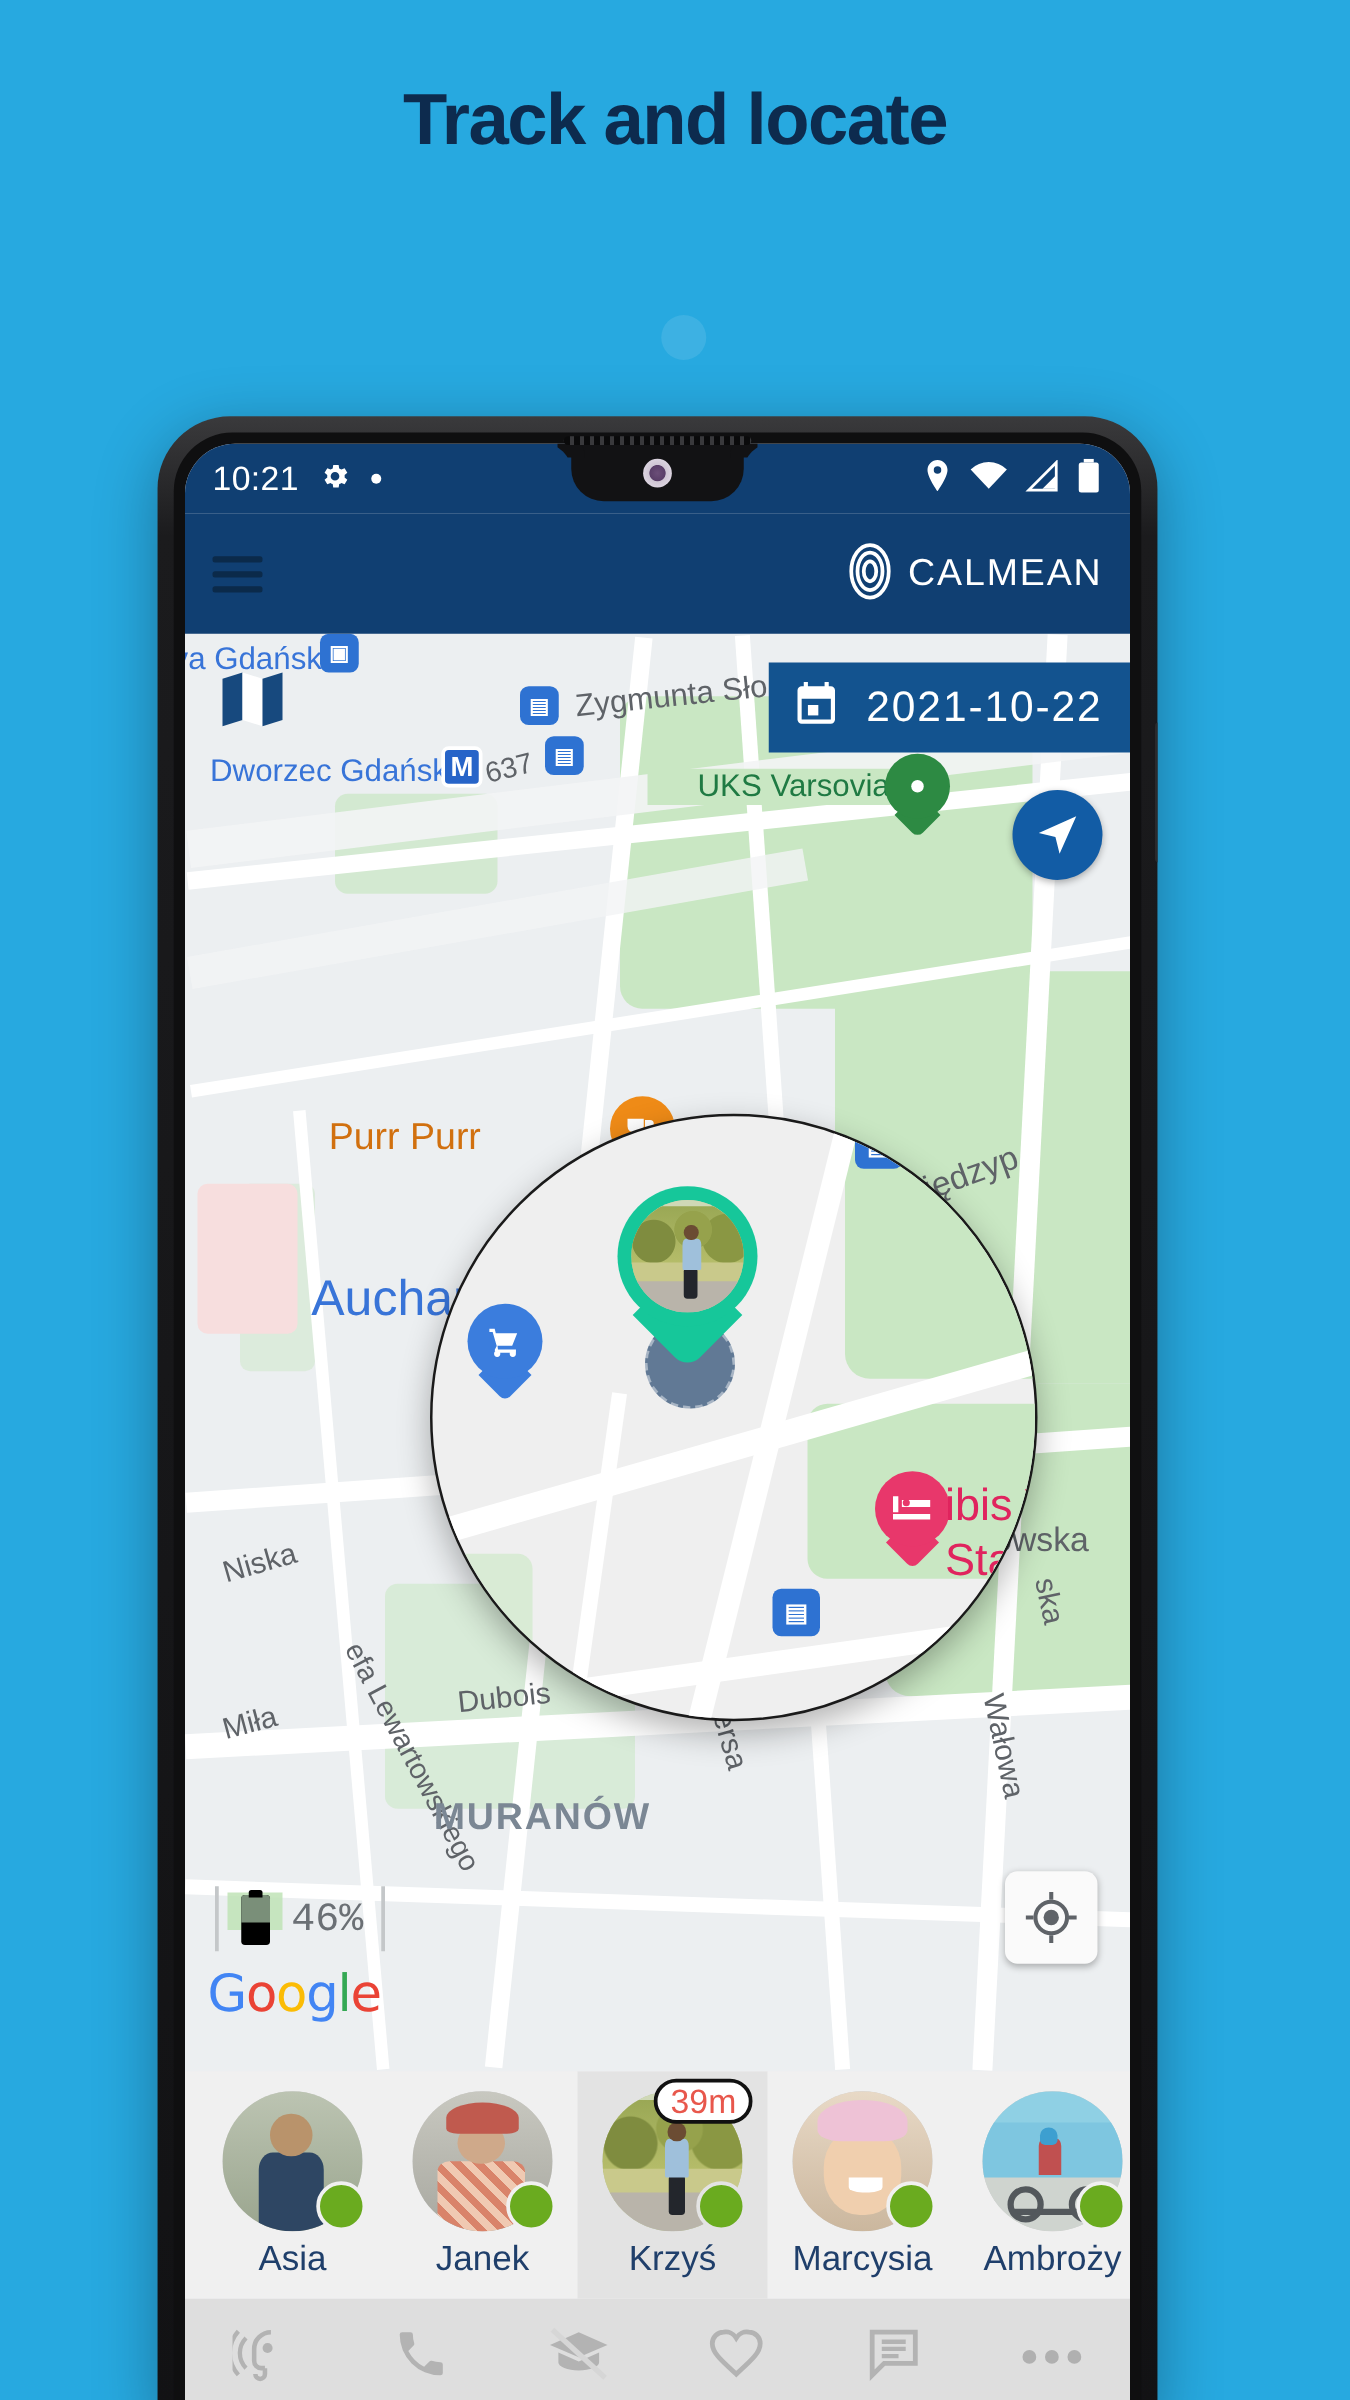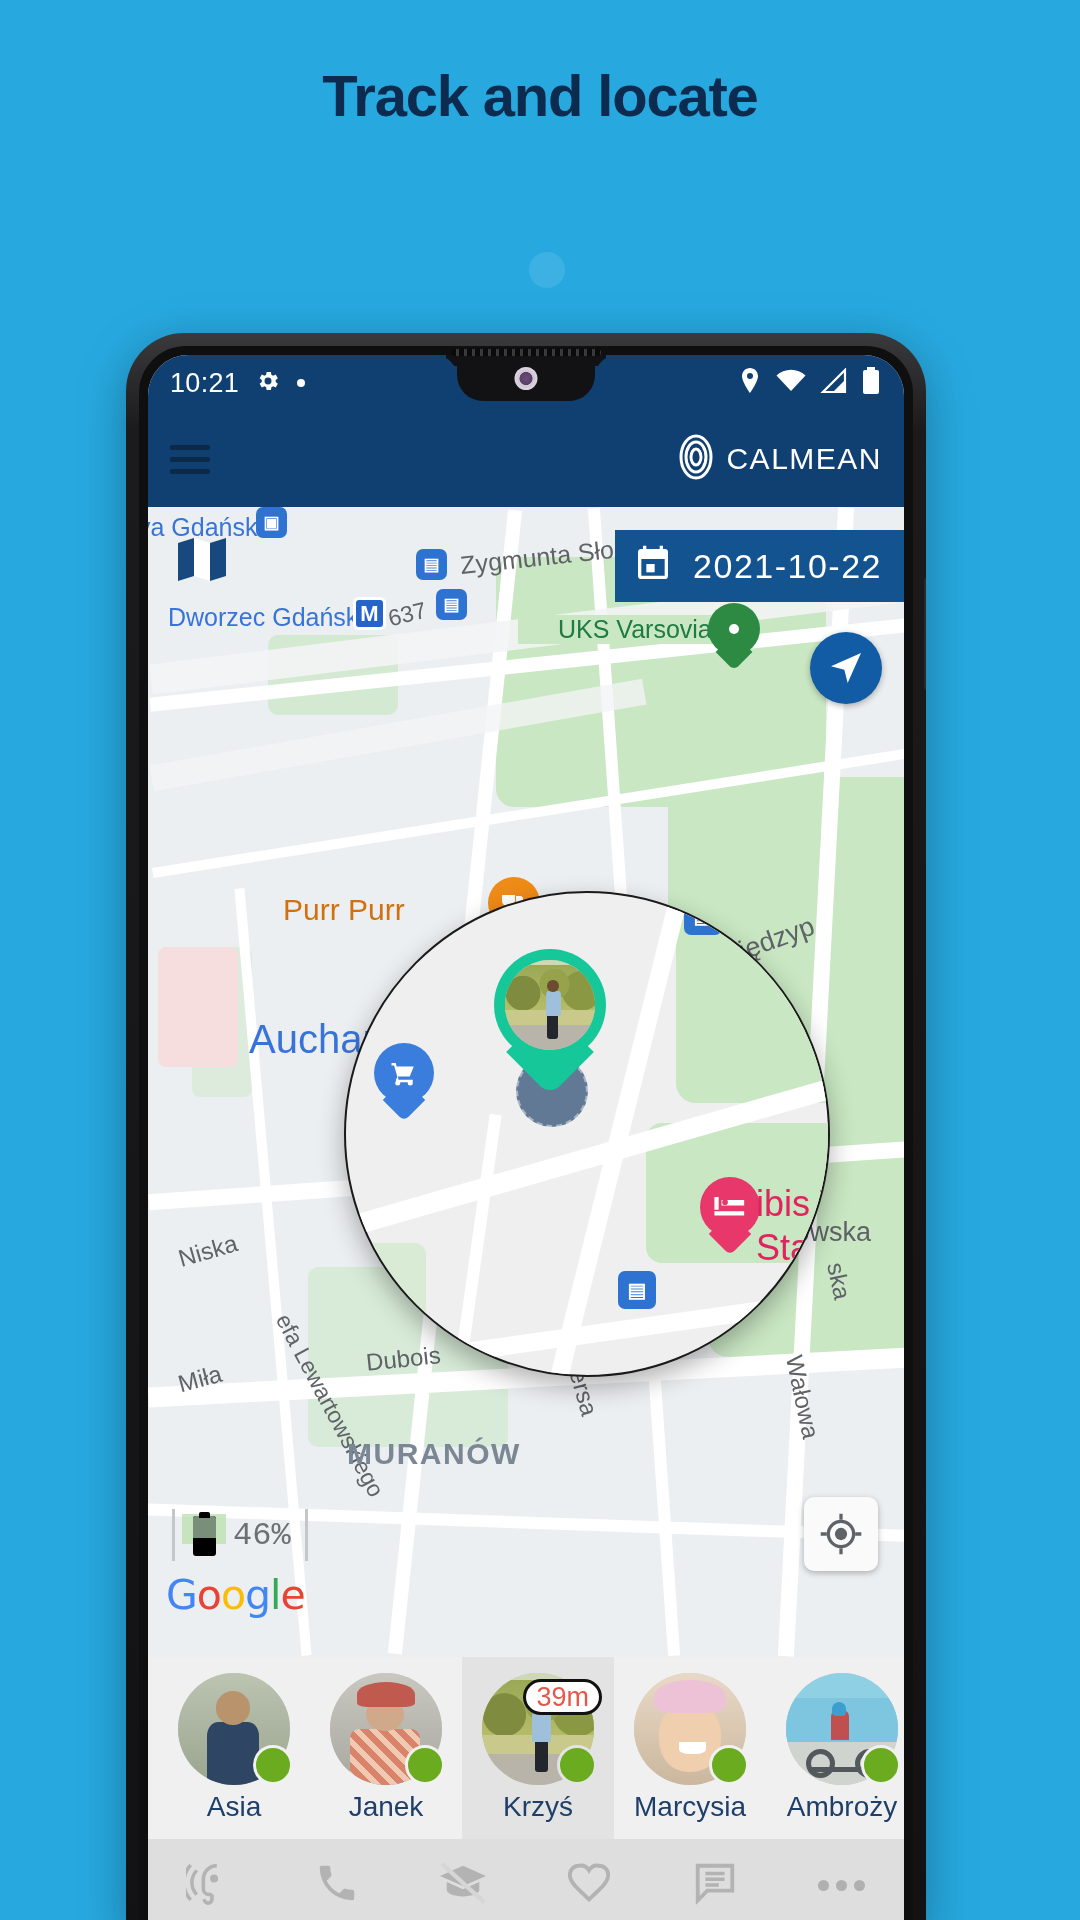--- a/index.html
+++ b/index.html
@@ -131,21 +131,21 @@
   .green { position:absolute; background:#c9e7c3; }
   .road  { position:absolute; background:#ffffff; }
   .roadg { position:absolute; background:#f3f4f5; }
   .pinkzone { position:absolute; background:#f7dede; }
 
   
   .mlbl { position:absolute; white-space:nowrap; font-size:25px; }
   .mlbl.blue  { color:#3874d8; }
   .mlbl.green { color:#1f7a43; }
   .mlbl.grey  { color:#5f6368; }
-  .mlbl.orange{ color:#d1700f;margin-left:20px; }
+  .mlbl.orange{ color:#d1700f; }
   .mlbl.pink  { color:#e0245e; }
   .mlbl.district { color:#7b8794; font-size:30px; font-weight:bold; letter-spacing:1.5px; }
 
   
   .tbadge {
     position:absolute; width:31px; height:31px; border-radius:7px;
     background:#2e72d2; display:flex; align-items:center; justify-content:center;
     color:#fff; font-size:17px; font-weight:bold;
   }
   .mbadge {
@@ -319,21 +319,21 @@
     position:absolute; right:-3px; bottom:0px; width:40px; height:40px; border-radius:50%;
     background:#6aab1f; border:3px solid #f0f0f0; z-index:3;
   }
   .kid.selected .dot { border-color:#e3e3e3; }
   .kid .name { font-size:28px; color:#1f3f6b; }
   .kid .badge {
     position:absolute; right:-8px; top:-10px; z-index:5;
     min-width:66px; height:36px; border-radius:30px;
     background:#fff; border:3px solid #111;
     display:flex; align-items:center; justify-content:center;
-    color:#e8574c; font-size:27px; padding:0 10px;margin-top:16px;
+    color:#e8574c; font-size:27px; padding:0 10px;
   }
 
   
   .bottomnav {
     position:relative;
     height:128px;
     background:#dedede;
     display:flex; align-items:center;
   }
   .navitem {

